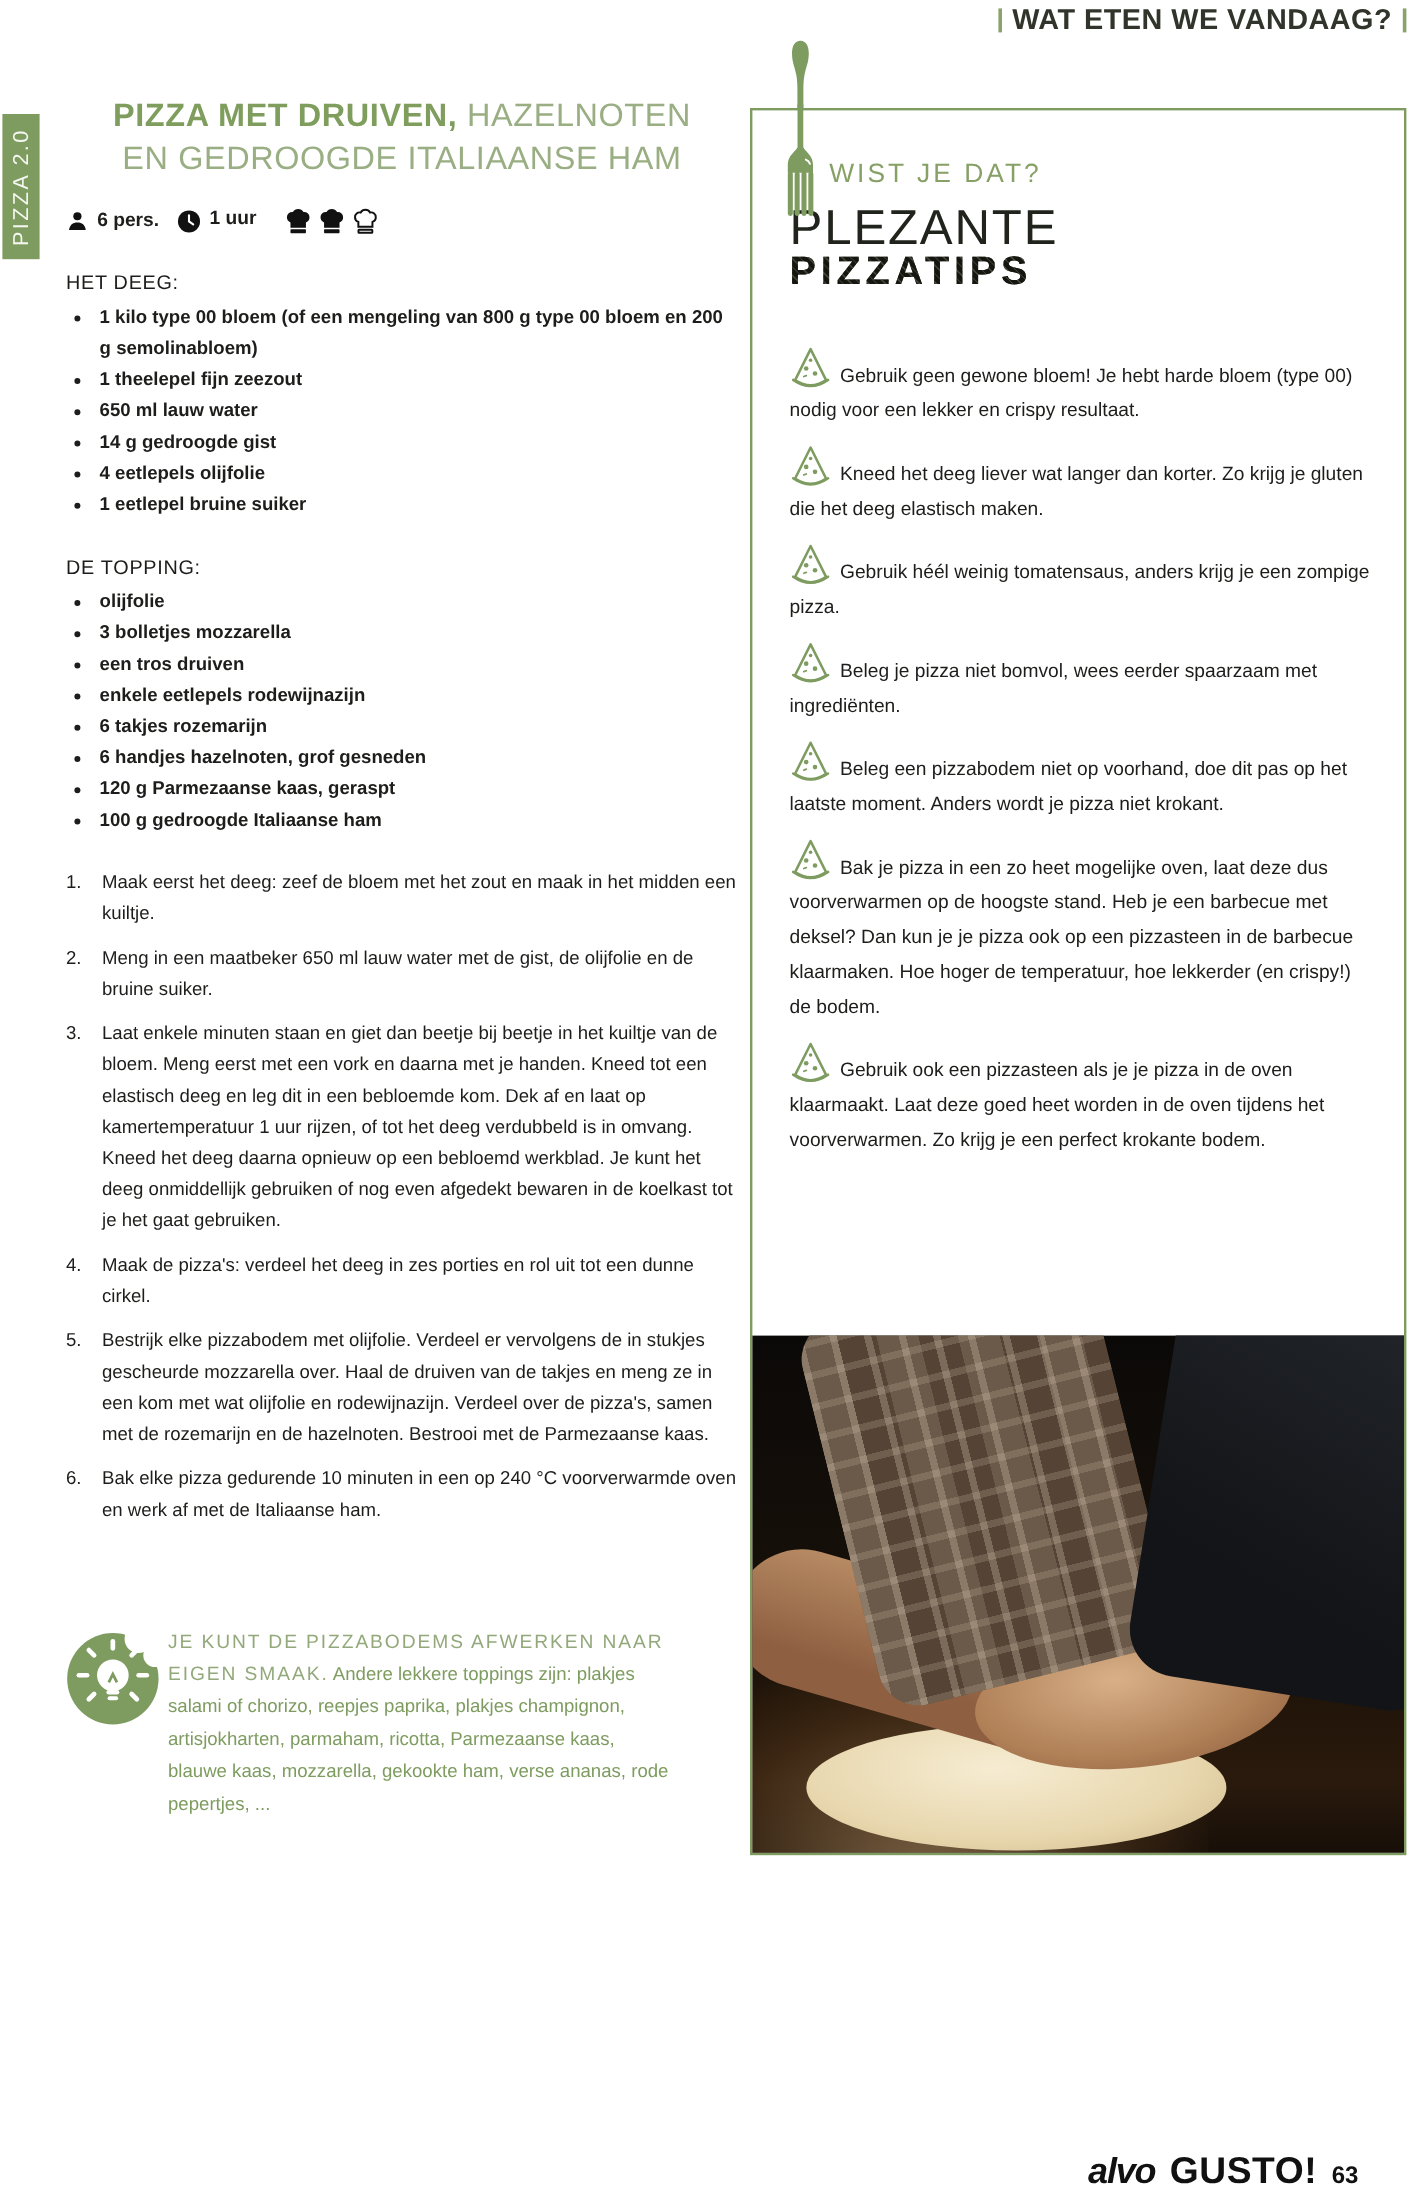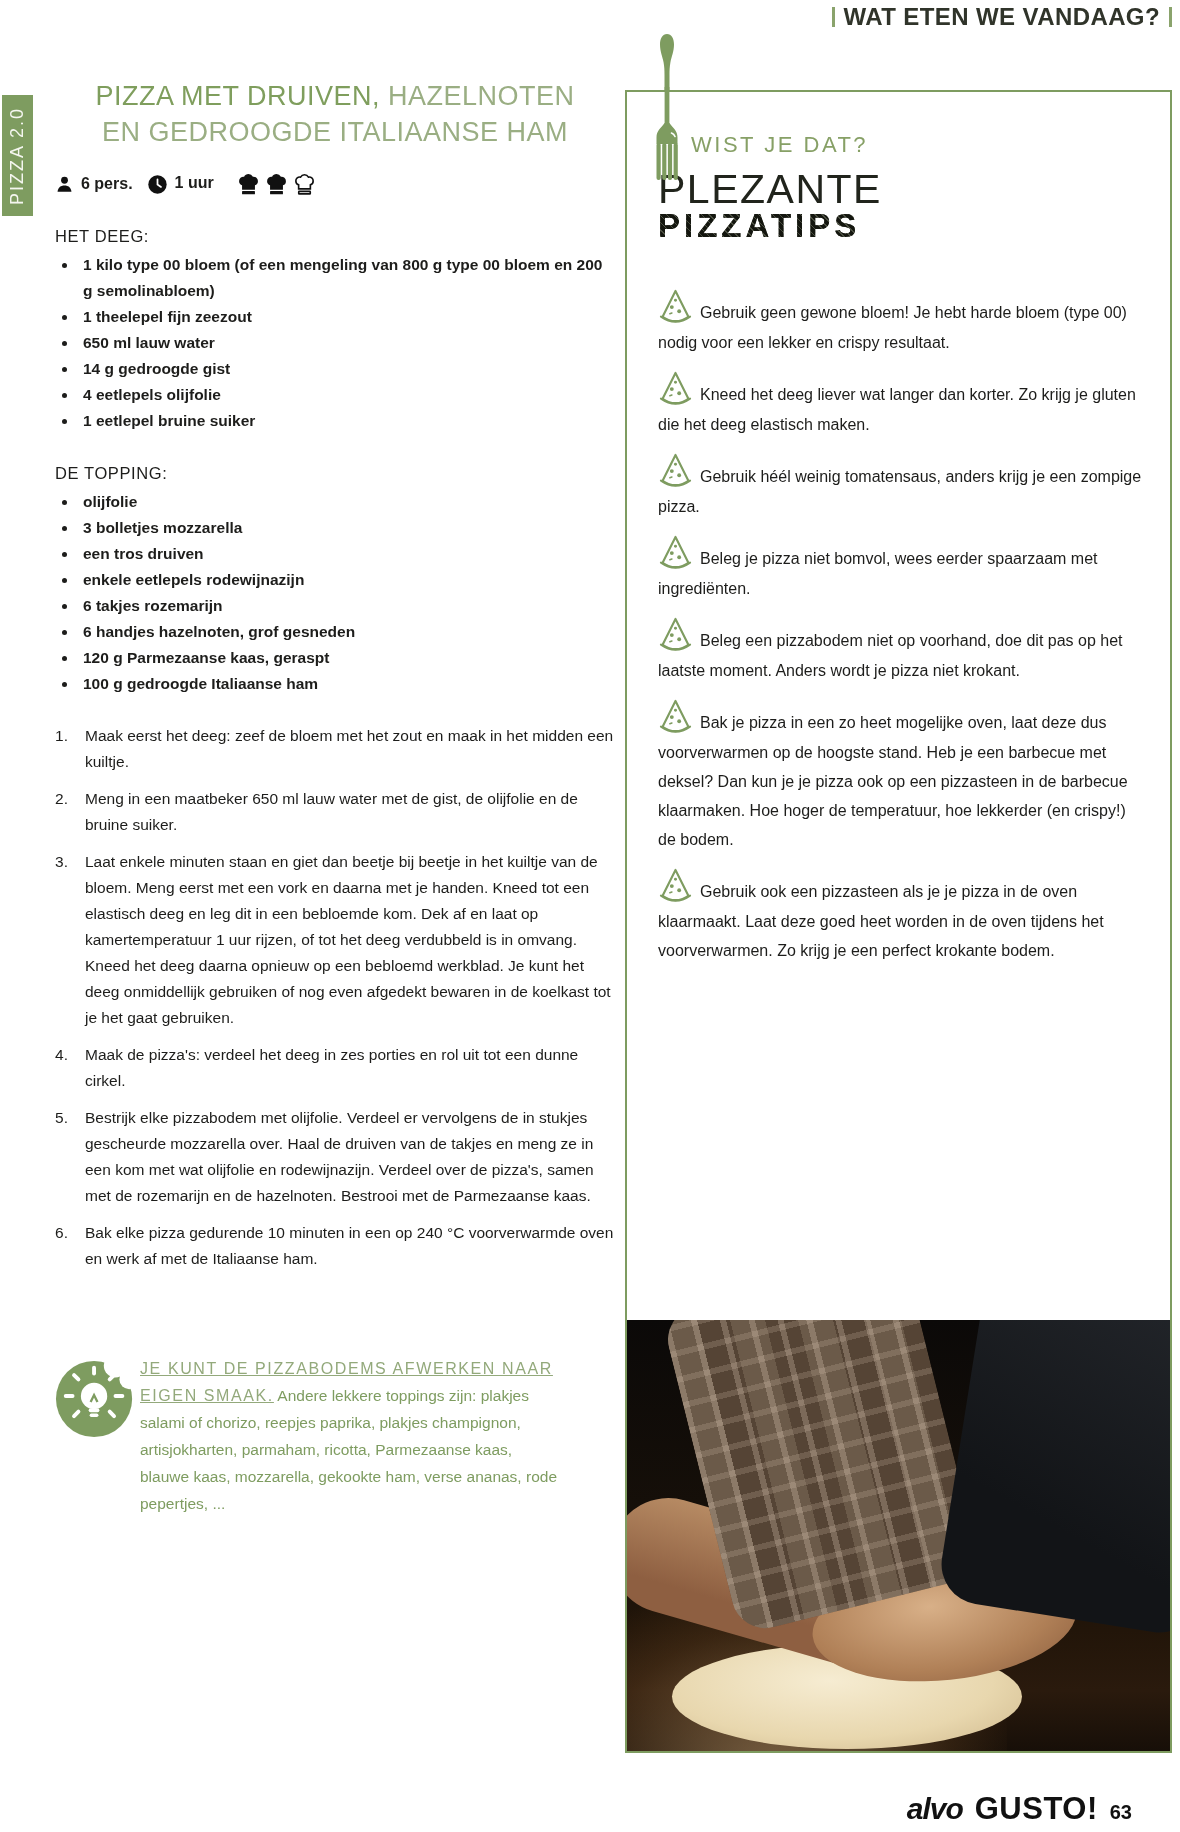--- a/index.html
+++ b/index.html
@@ -24,21 +24,21 @@
   }
   .side-tab span {
     position:absolute; inset:0; display:flex; align-items:center; justify-content:center;
     writing-mode:vertical-rl; transform:rotate(180deg);
     color:#f4f6ef; font-size:18px; letter-spacing:2px;
   }
 
   
   .left-col { position:absolute; left:55px; top:78px; width:560px; }
   .title { text-align:center; line-height:36px; font-size:27px; letter-spacing:.5px; }
-  .title .t-bold  { color:#7f9e5d; font-weight:400; }
+  .title .t-bold  { color:#7f9e5d; font-weight:700; }
   .title .t-light { color:#9aae83; font-weight:400; }
 
   .meta { display:flex; align-items:center; gap:14px; margin-top:22px; font-size:16px; font-weight:700; }
   .meta .m-item { display:flex; align-items:flex-start; gap:7px; }
   .meta svg { display:block; }
   .hats { display:flex; align-items:center; gap:3px; margin-left:8px; }
 
   .sec-heading { margin-top:30px; font-size:16.5px; letter-spacing:.6px; font-weight:400; }
   ul.ing { list-style:none; margin:6px 0 0; padding:0; }
   ul.ing li {
@@ -58,25 +58,25 @@
     counter-increment:step; content:counter(step) ".";
     position:absolute; left:0; top:0;
   }
 
   
   .chef-tip { position:absolute; left:55px; top:1355px; width:505px; }
   .chef-tip .bulb { position:absolute; left:0; top:2px; }
   .chef-tip .tip-text {
     margin-left:85px; width:418px; font-size:15.5px; line-height:27px; color:#7e9c60;
   }
-  .chef-tip .tip-lead { color:#93a97b; letter-spacing:1.6px; font-size:16px;text-decoration:underline; }
+  .chef-tip .tip-lead { color:#93a97b; letter-spacing:1.6px; font-size:16px; }
 
   
   .tips-box {
-    position:absolute; left:625px; top:90px; width:547px; height:1663px;
+    position:absolute; left:625px; top:90px; width:547px; height:1456px;
     border:2px solid #7e9c60; background:#fff;
   }
   .fork { position:absolute; left:652px; top:33px; z-index:3; }
   .kicker {
     position:absolute; left:64px; top:40px;
     font-size:22px; font-weight:400; letter-spacing:2.5px; color:#87a066;
   }
   .tips-title1 {
     position:absolute; left:31px; top:74px;
     font-size:41px; font-weight:300; letter-spacing:1.5px; color:#21241c;

